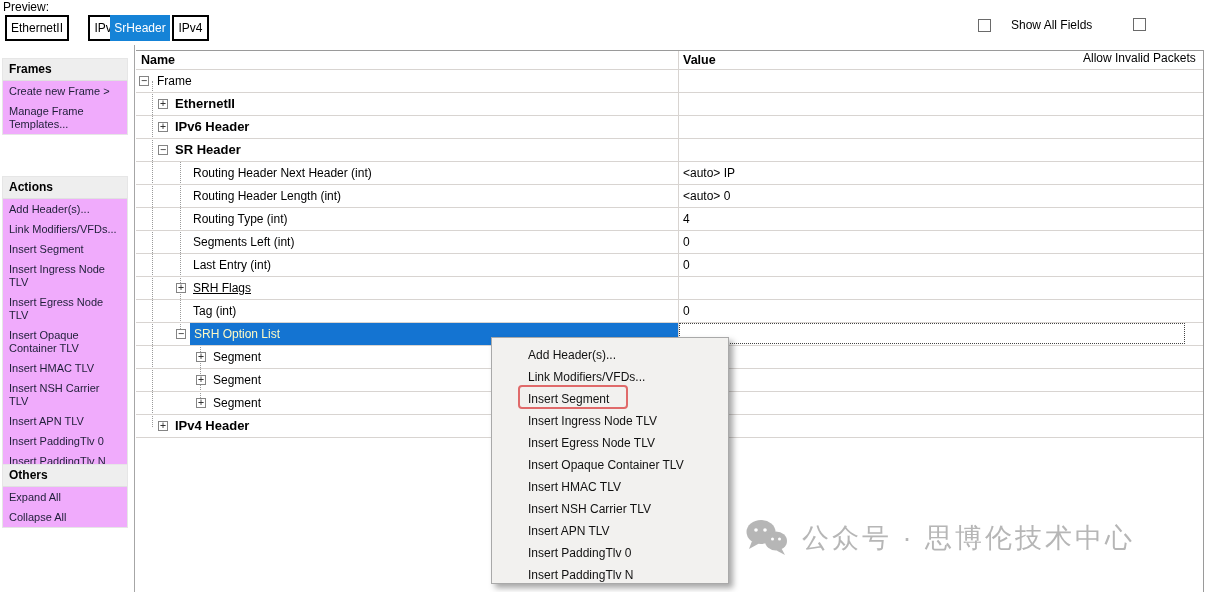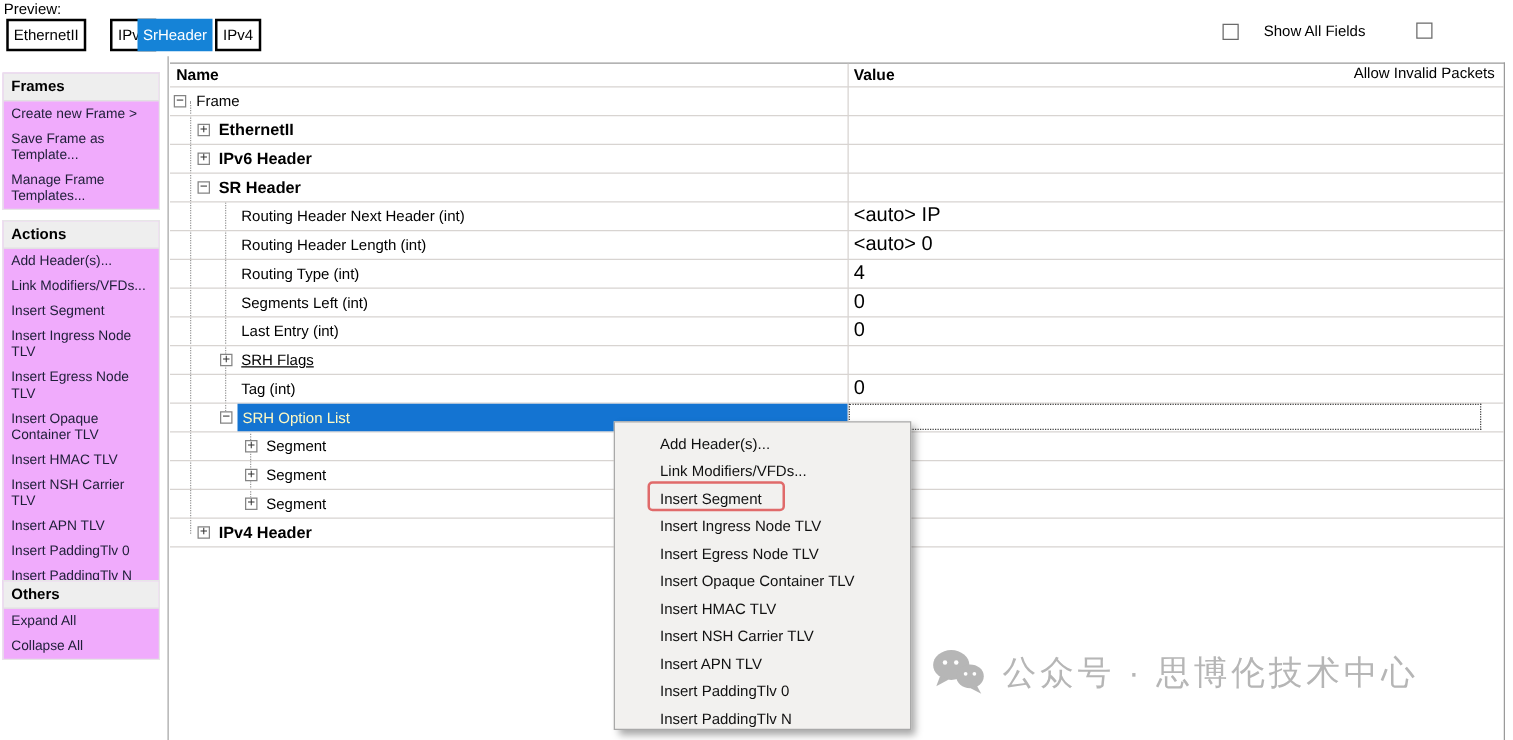--- a/index.html
+++ b/index.html
@@ -27,21 +27,21 @@
   #table { position:absolute; left:136px; top:50px; width:1068px; height:542px;
            border-top:1px solid #9a9a9a; border-right:1px solid #9a9a9a; }
   #thead { position:absolute; left:0; top:0; width:100%; height:19px; border-bottom:1px solid #d8d4d1; }
   .colname { position:absolute; top:0; font-size:12.5px; font-weight:bold; line-height:18px; }
   #col-name { left:5px; } #col-value { left:547px; }
   #colsep { position:absolute; left:542px; top:0; width:1px; height:388px; background:#d8d4d1; }
   #rows { position:absolute; left:0; top:19px; width:100%; }
   .row { position:absolute; left:0; width:100%; height:23px; border-bottom:1px solid #d8d4d1; }
   .row .nm { position:absolute; top:0; font-size:12px; line-height:22px; white-space:nowrap; }
   .row.bold .nm { font-size:13px; font-weight:bold; }
-  .row .val { position:absolute; left:547px; top:0; font-size:16px; line-height:22px; white-space:nowrap; }
+  .row .val { position:absolute; left:547px; top:0; font-size:12px; line-height:22px; white-space:nowrap; }
   .exp { position:absolute; top:6px; width:10px; height:10px; border:1px solid #848484; background:#fff;
          font:10px/8px "DejaVu Sans Mono",monospace; text-align:center; color:#333; cursor:default; }
   .selbar { position:absolute; left:54px; top:0; width:488px; height:22px; background:var(--rowblue,#1474d2); }
   .selbar .nm { position:static; display:block; padding-left:4px; color:#fef9c3; font-size:12px; line-height:22px; white-space:nowrap; }
   .focusrect { position:absolute; left:543px; top:0; width:506px; height:21px; border:1px dotted #444; }
   .guide { position:absolute; width:1px; border-left:1px dotted #9a9a9a; }
 
   
   #menu { position:absolute; left:491px; top:337px; width:238px; height:247px; background:#f2f1ef;
           border:1px solid #a9a9a9; box-shadow:4px 4px 6px rgba(0,0,0,0.35); padding-top:6px; z-index:20; }
@@ -73,21 +73,20 @@
   </div>
   <div class="optgroup" style="left:1083px;flex-direction:column;">
     <div class="cb"></div>
     <span>Allow Invalid Packets</span>
   </div>
 
   <div id="sidebar">
       <div class="section" style="top: 13px;">
         <div class="section-title">Frames</div>
         <div class="side-item">Create new Frame &gt;</div>
-        <div class="side-item">Save Frame as Template...</div>
         <div class="side-item">Manage Frame Templates...</div>
       </div>
       <div class="section" style="top: 131px;">
         <div class="section-title">Actions</div>
         <div class="side-item">Add Header(s)...</div>
         <div class="side-item">Link Modifiers/VFDs...</div>
         <div class="side-item">Insert Segment</div>
         <div class="side-item">Insert Ingress Node TLV</div>
         <div class="side-item">Insert Egress Node TLV</div>
         <div class="side-item">Insert Opaque Container TLV</div>

